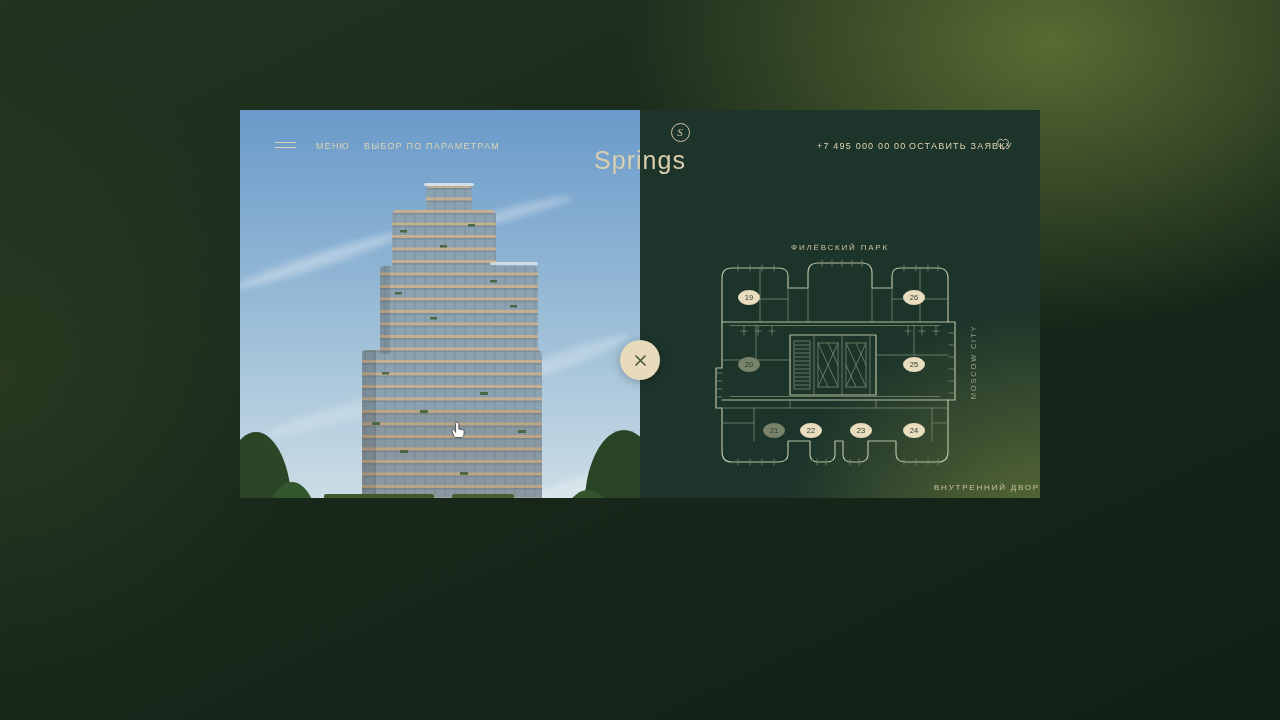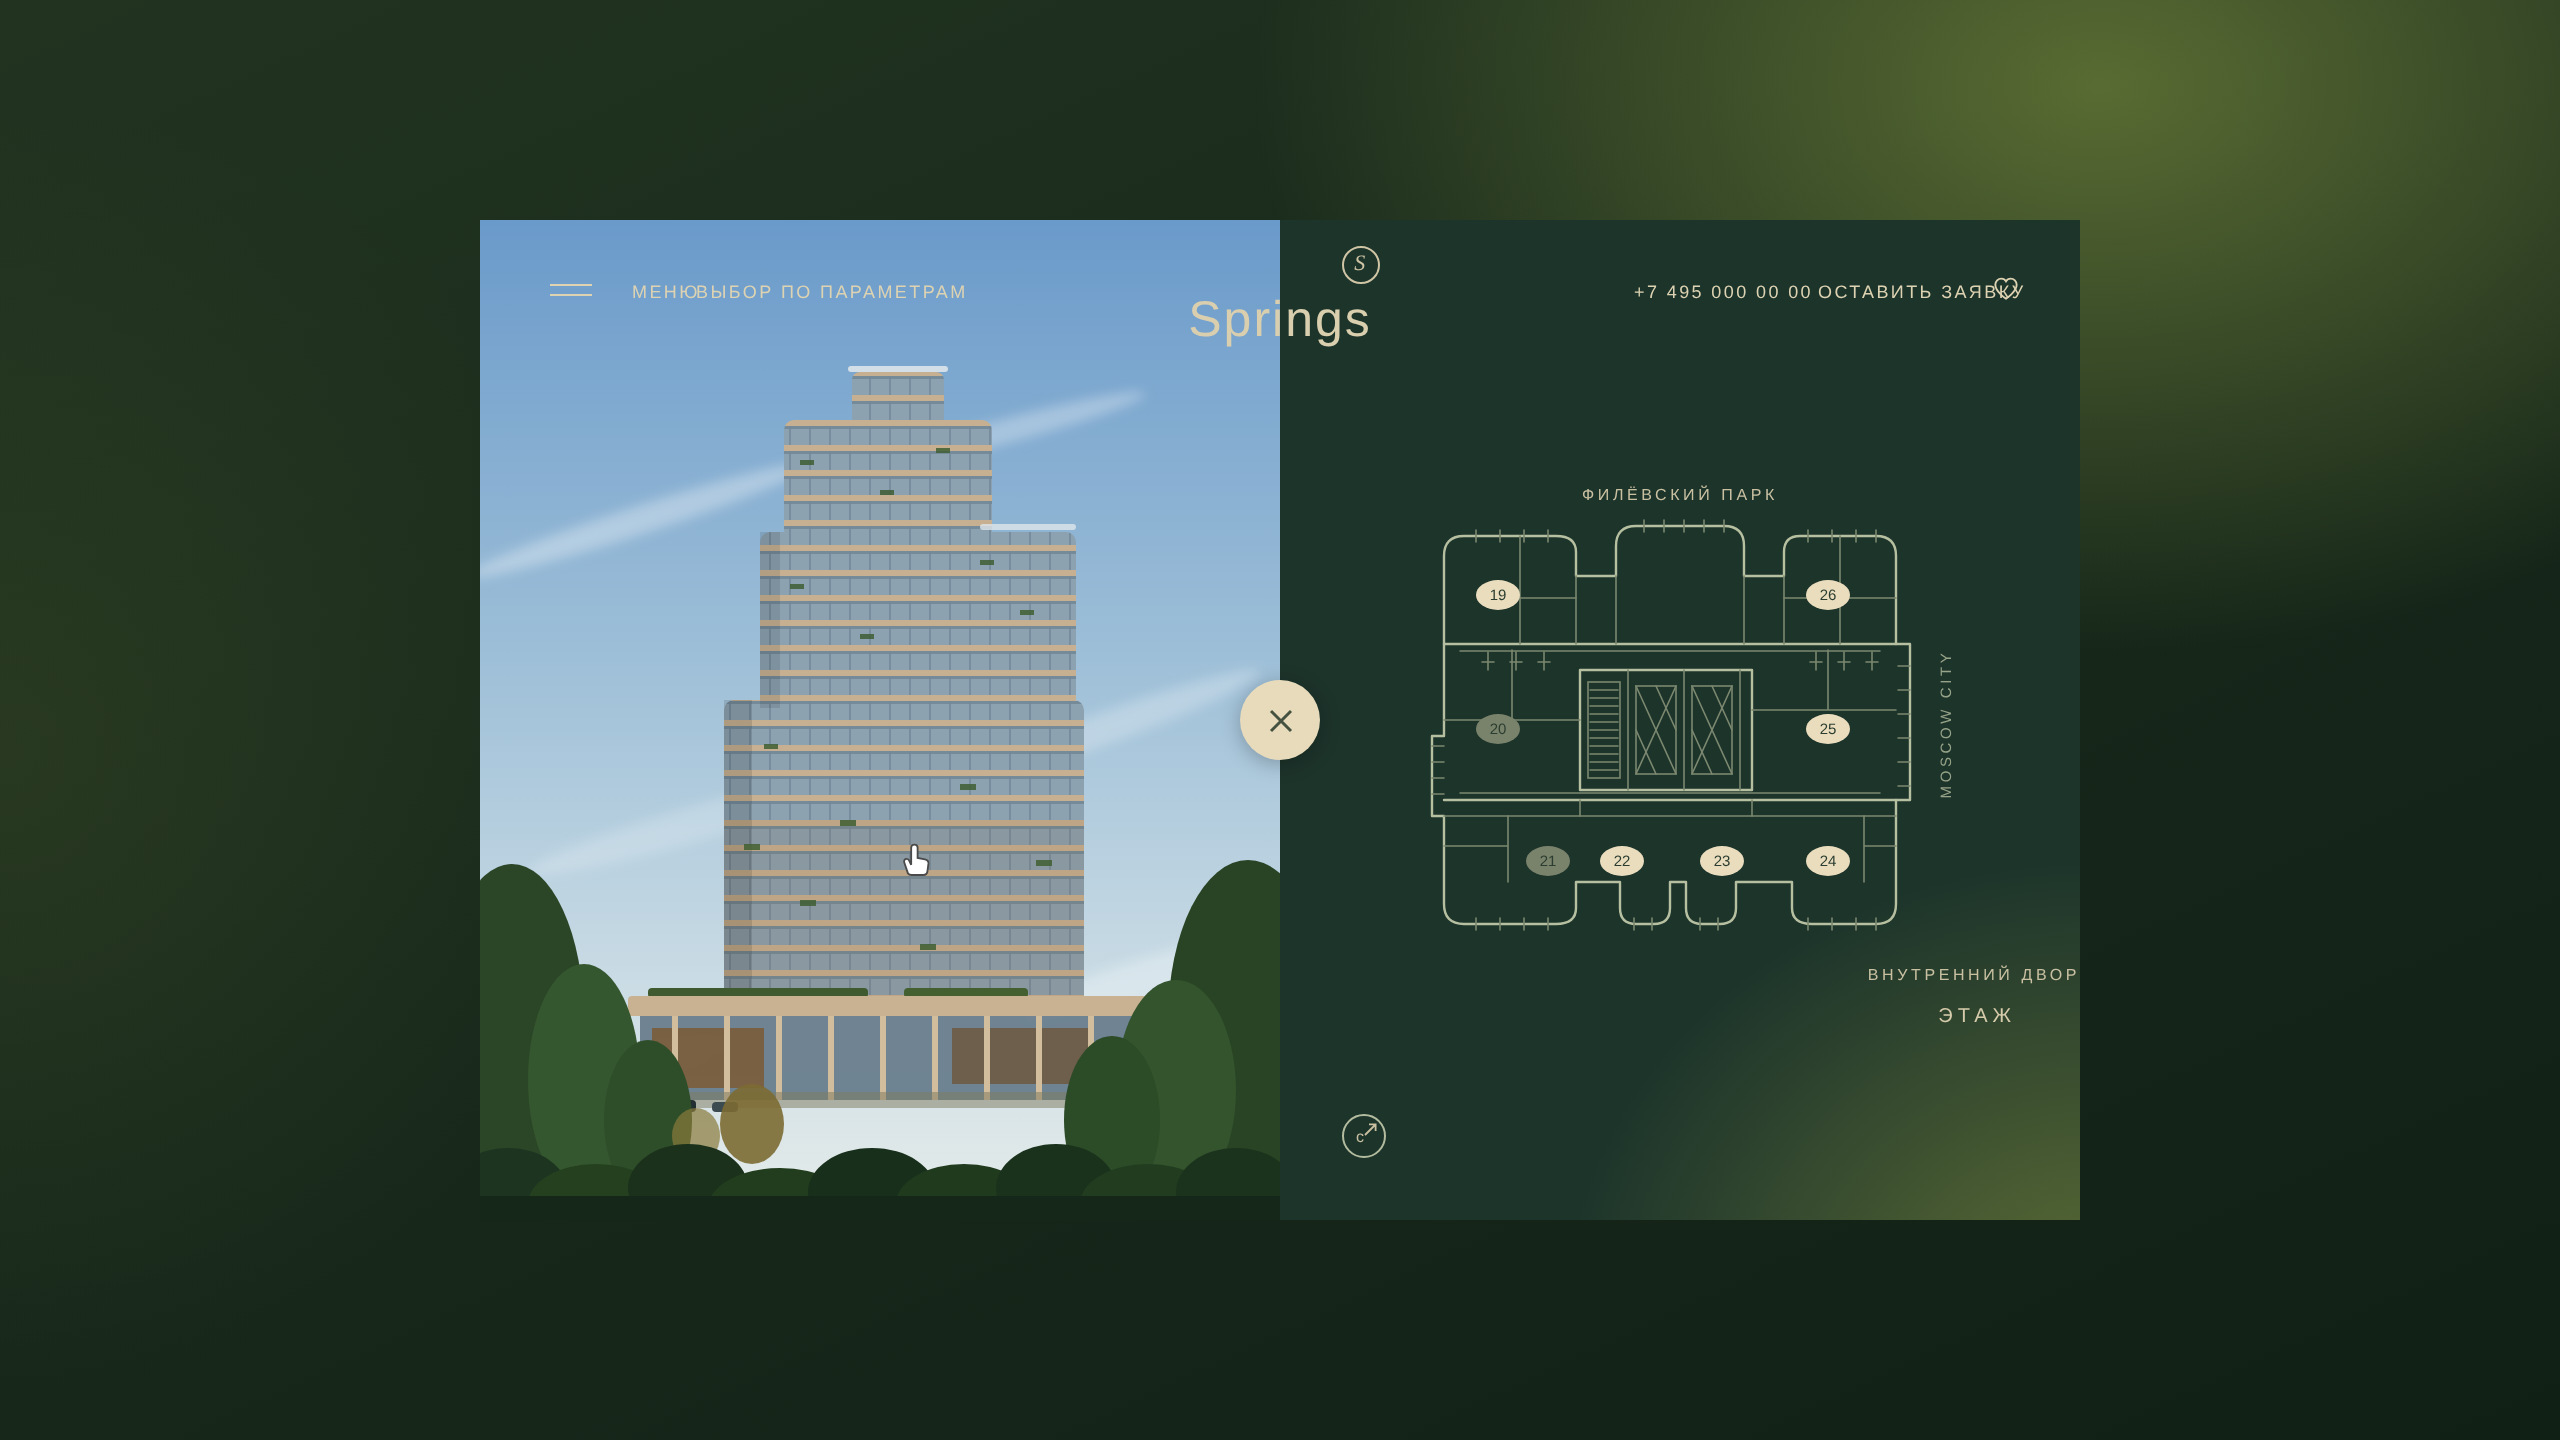--- a/index.html
+++ b/index.html
@@ -6,36 +6,36 @@
   html,body { width:1280px; height:720px; overflow:hidden; }
   body{
     font-family:"Liberation Sans", sans-serif;
     background:
       radial-gradient(640px 430px at 82% 6%, rgba(94,113,52,.92), rgba(94,113,52,0) 66%),
       radial-gradient(520px 520px at 0% 52%, rgba(56,72,36,.45), rgba(56,72,36,0) 62%),
       linear-gradient(155deg,#223420 0%,#18291c 45%,#112014 100%);
     position:relative;
   }
   .card{ position:absolute; left:240px; top:110px; width:800px; height:500px; display:flex; }
-  .panel{ position:relative; width:400px; height:500px; overflow:hidden; }
+  .panel{ position:relative; width:400px; height:388px; overflow:hidden; }
   .panel-left svg.photo{ position:absolute; inset:0; display:block; }
   .panel-right{
     background:
       radial-gradient(430px 370px at 102% 110%, rgba(96,113,54,.95), rgba(96,113,54,0) 62%),
       var(--panel-bg, #1d342b);
   }
   
   .header{ position:absolute; left:0; top:0; width:800px; height:70px; z-index:5; color:var(--cream,#ddd3b2);
     font-size:9px; letter-spacing:1.2px; }
   .header .item{ position:absolute; white-space:nowrap; cursor:pointer;padding-left:12px; }
   .hamburger{ position:absolute; left:35px; top:32px; width:21px; height:7px; cursor:pointer; }
   .hamburger span{ position:absolute; left:0; width:21px; height:1.3px; background:var(--cream,#ddd3b2); }
   .hamburger span:nth-child(1){ top:0; } .hamburger span:nth-child(2){ top:5px; }
   .menu-label{ left:64px; top:31px; }
-  .filter-label{ left:96px; top:31px; }
+  .filter-label{ left:112px; top:31px; }
   .logo{ position:absolute; left:50%; top:16px; transform:translateX(-50%);
     font-family:Liberation Sans, sans-serif; font-size:25px; letter-spacing:1px; color:#d9cfae;margin-top:20px; }
   .monogram{ position:absolute; left:calc(50% + 31px); top:13px; width:19px; height:19px;
     border:1px solid #cfc5a5; border-radius:50%; text-align:center; line-height:17px;
     font-family:"Liberation Serif", serif; font-style:italic; font-size:11px; color:#cfc5a5; }
   .phone{ left:565px; top:31px; }
   .cta{ left:657px; top:31px; }
   .fav{ position:absolute; left:755px; top:26px; width:16px; height:16px; cursor:pointer; }
   
   .close-btn{ position:absolute; left:calc(50% - 20px); top:230px; width:40px; height:40px; z-index:9;

